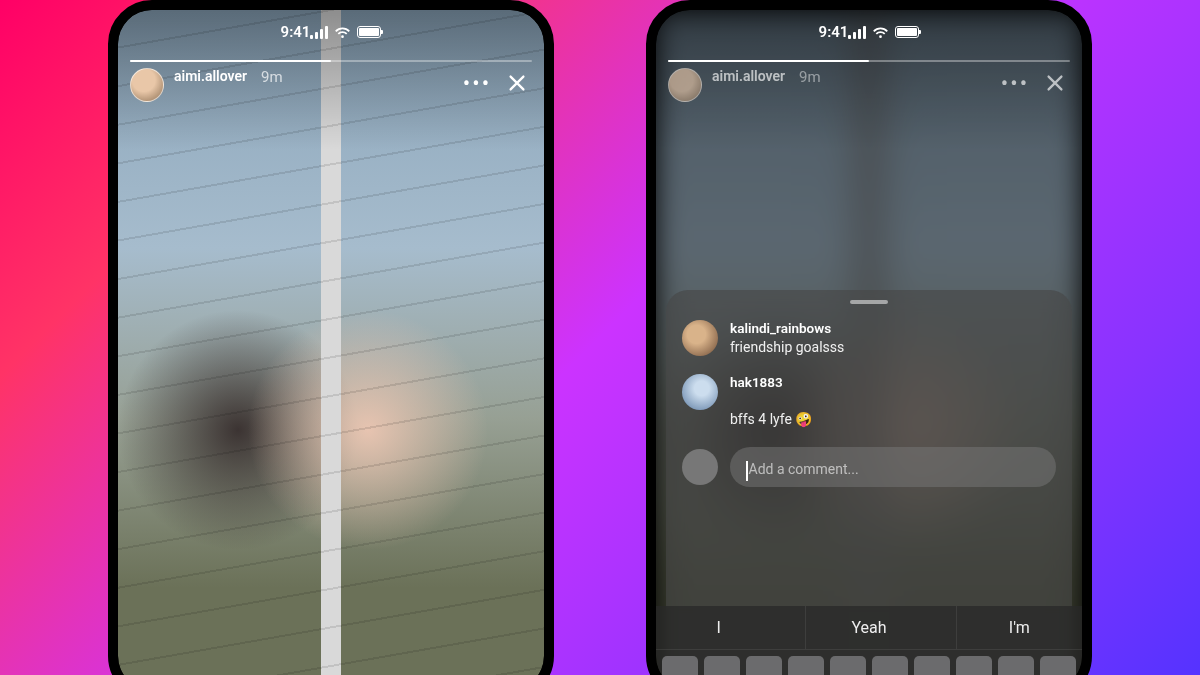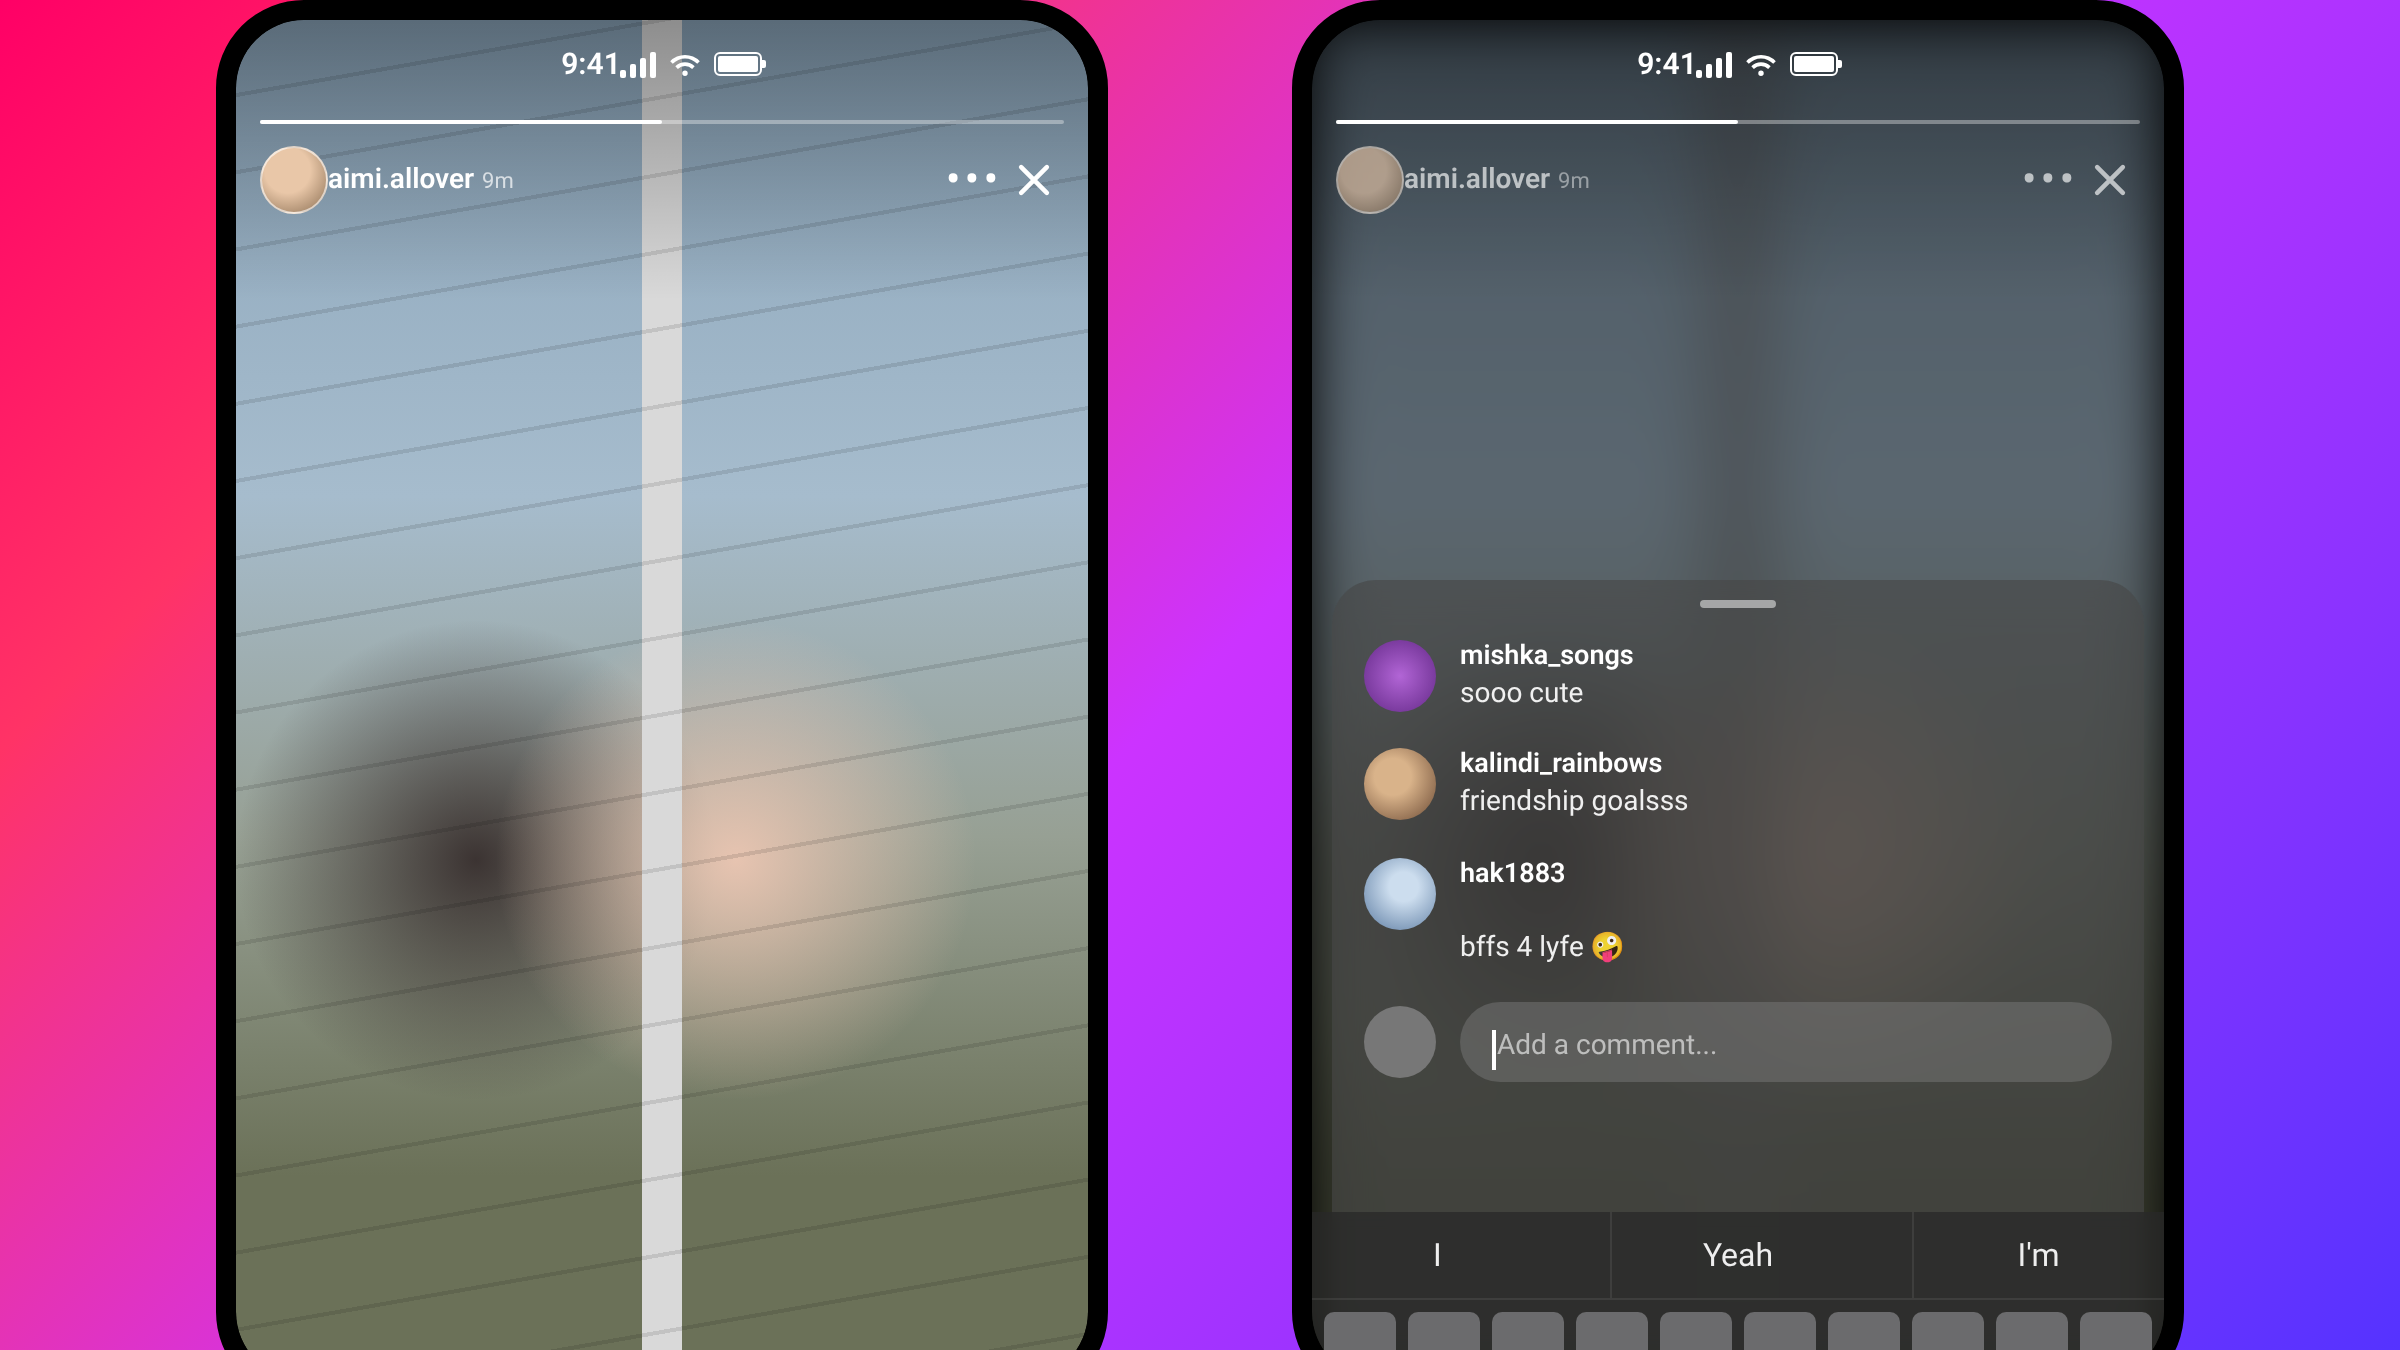--- a/index.html
+++ b/index.html
@@ -66,25 +66,25 @@
   content:""; position:absolute; inset:0;
   background: repeating-linear-gradient(170deg, transparent 0 36px, rgba(0,0,0,.35) 36px 38px);
   opacity: .3;
 }
 .dimmed .story-bg::after, .dimmed .story-bg::before, .dimmed .story-bg { filter: blur(14px) brightness(.55); }
 .top-grad { position: absolute; top:0; left:0; right:0; height:140px; background: linear-gradient(to bottom, rgba(0,0,0,.35), transparent); z-index:3;}
 .progress { position: absolute; top: 50px; left: 12px; right: 12px; height: 2px; background: rgba(255,255,255,.35); border-radius: 2px; z-index:5;}
 .progress-fill { height:100%; width: 50%; background: #fff; border-radius: 2px;}
 .story-header {
   position: absolute; top: 58px; left: 12px; right: 12px; height: 44px;
-  display: flex; align-items: center; z-index:5; color: #fff;
+  display: flex; align-items: flex-start; gap: 10px; z-index:5; color: #fff;
 }
 .avatar { width: 34px; height: 34px; border-radius: 50%; background: radial-gradient(circle at 40% 35%, #e9c7a8 0 40%, #8a6e52 100%); border: 1px solid rgba(255,255,255,.6);}
 .username { font-weight: 600; font-size: 14px; }
-.timeago { font-size: 11px; color: rgba(255,255,255,.7); margin-left: 4px; }
+.timeago { font-size: 15px; color: rgba(255,255,255,.7); margin-left: 4px; }
 .spacer { flex: 1; }
 .more-icon, .close-icon { width: 30px; height: 30px; display:flex; align-items:center; justify-content:center; color:#fff; }
 .close-icon svg { width: 22px; height: 22px; }
 .more-icon { font-size: 22px; letter-spacing: 2px; }
 
 
 .sheet {
   position: absolute; left: 10px; right: 10px; bottom: 0px; height: 400px;
   background: rgba(70,70,70,.6);
   backdrop-filter: blur(10px);
@@ -195,27 +195,20 @@
       <div class="close-icon">
         <svg viewBox="0 0 24 24" fill="none" stroke="#fff" stroke-width="2.5" stroke-linecap="round">
             <path d="M5 5l14 14M19 5L5 19"></path>
           </svg>
       </div>
     </div>
 
     <div class="sheet">
       <div class="grabber"></div>
 
-      <div class="comment">
-        <div class="cavatar c1"></div>
-        <div class="cbody">
-          <div class="cname">mishka_songs</div>
-          <div class="ctext">sooo cute</div>
-        </div>
-      </div>
 
       <div class="comment">
         <div class="cavatar c2"></div>
         <div class="cbody">
           <div class="cname">kalindi_rainbows</div>
           <div class="ctext">friendship goalsss</div>
         </div>
       </div>
 
       <div class="comment">

